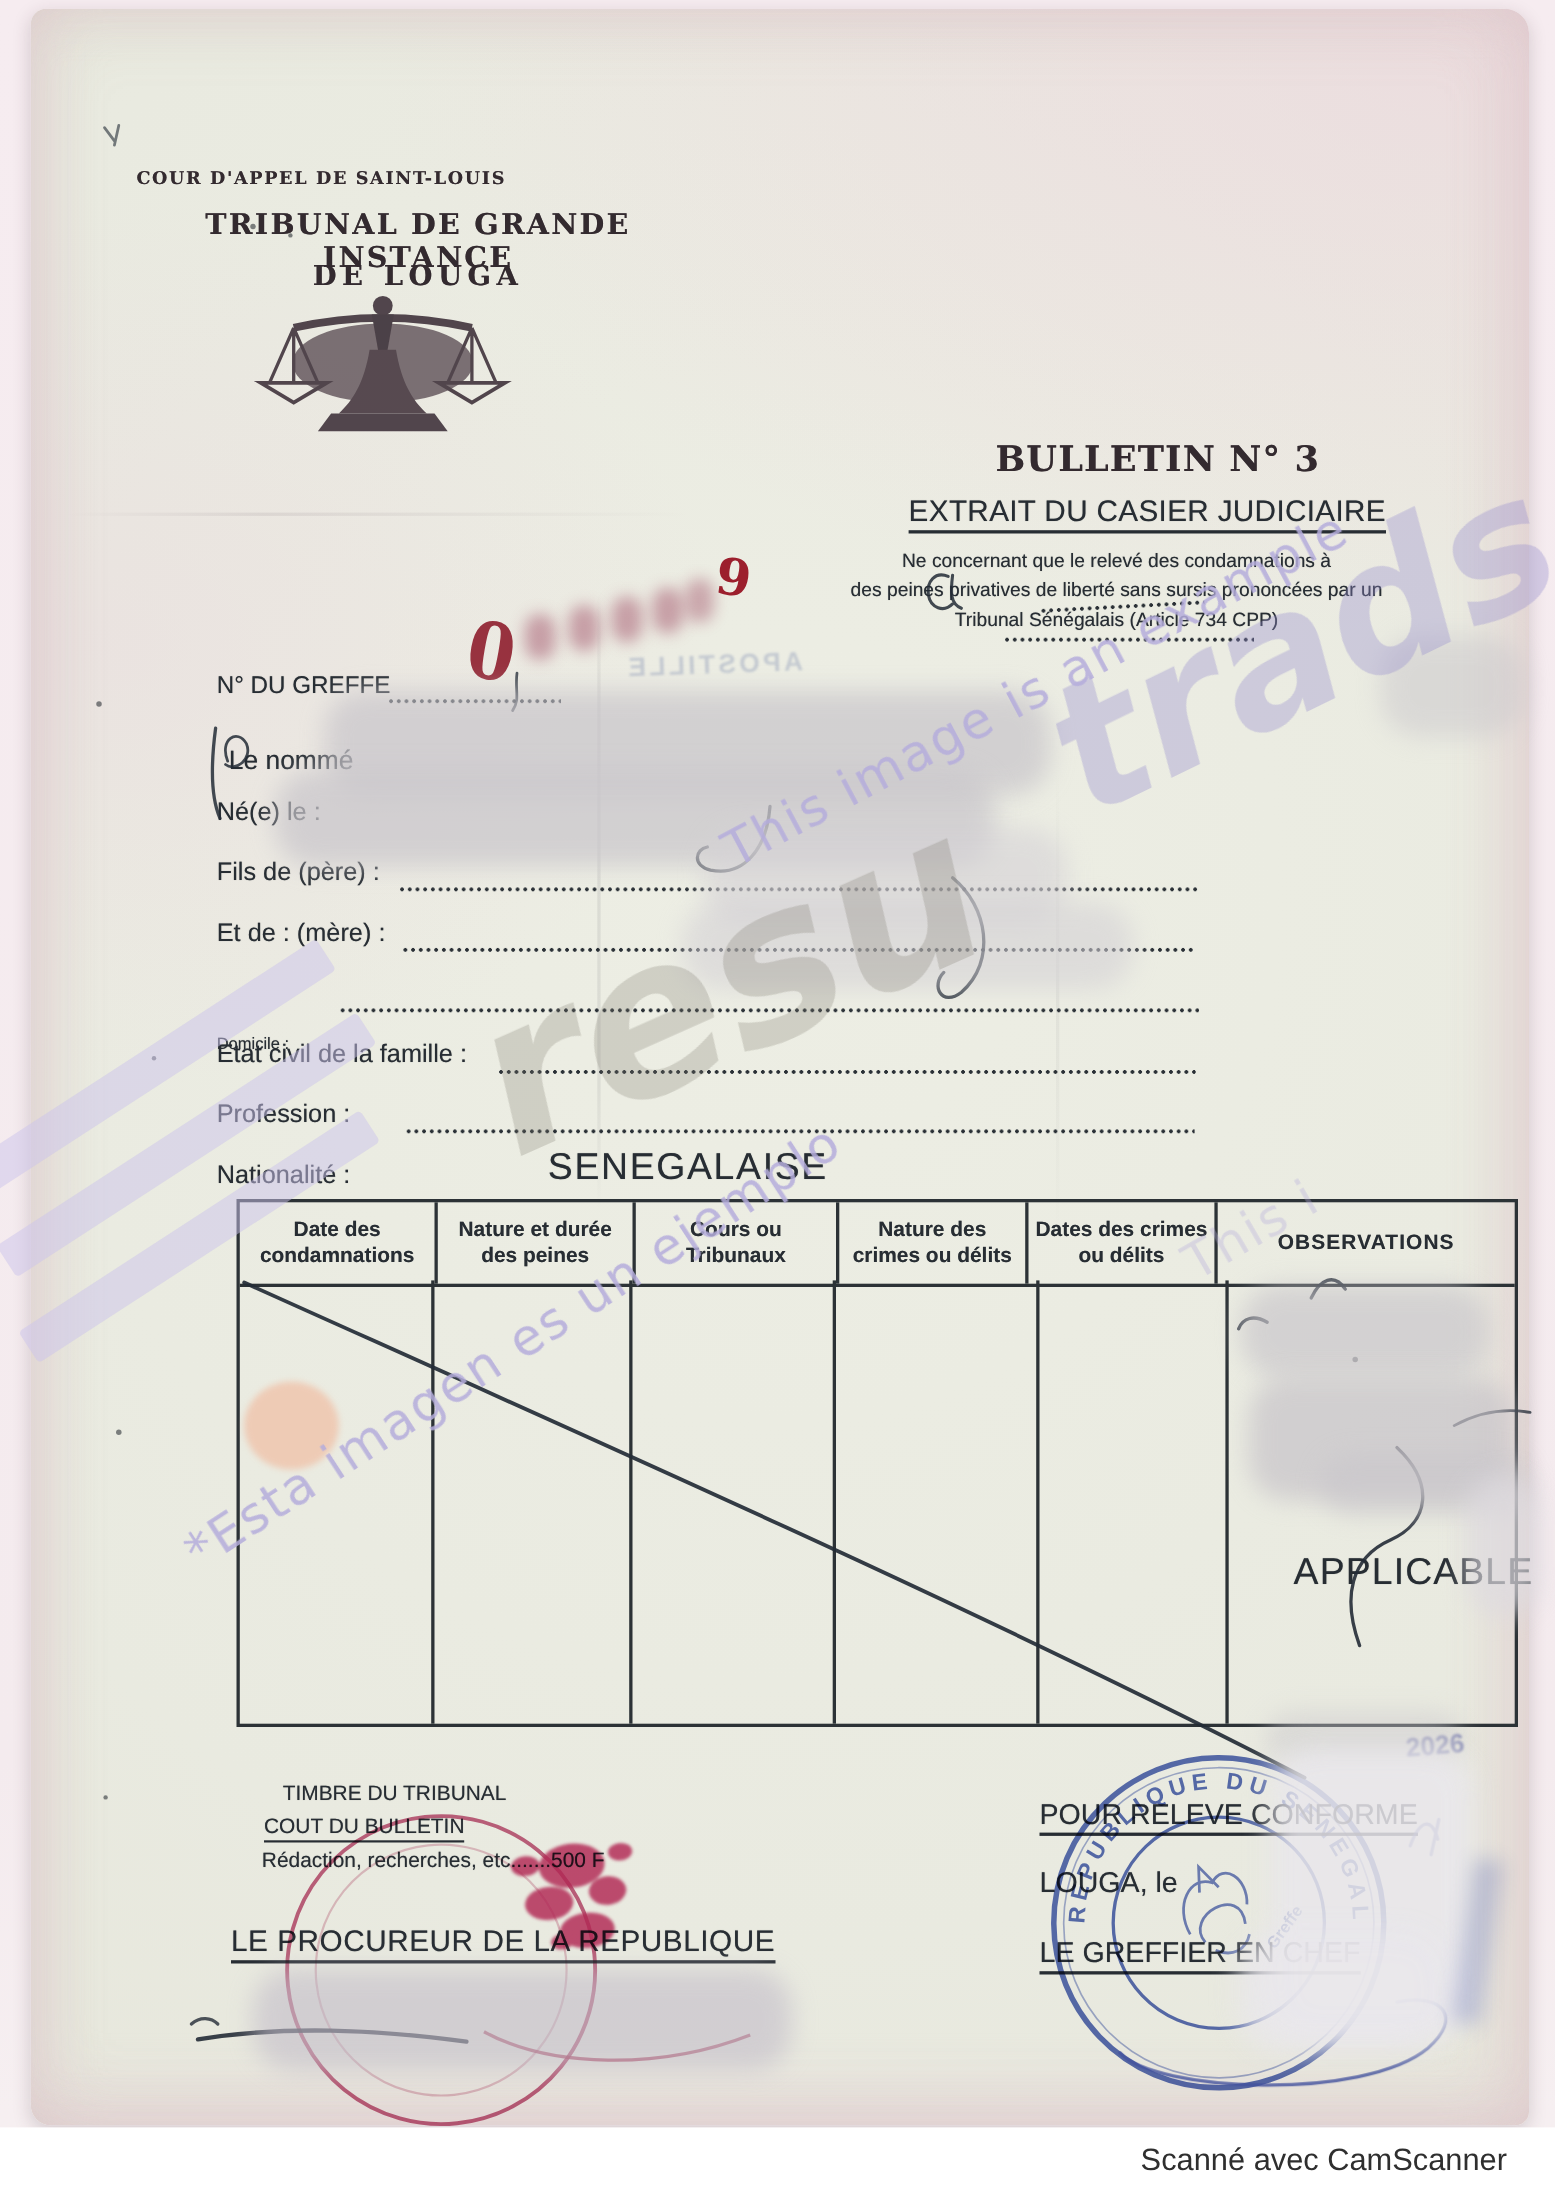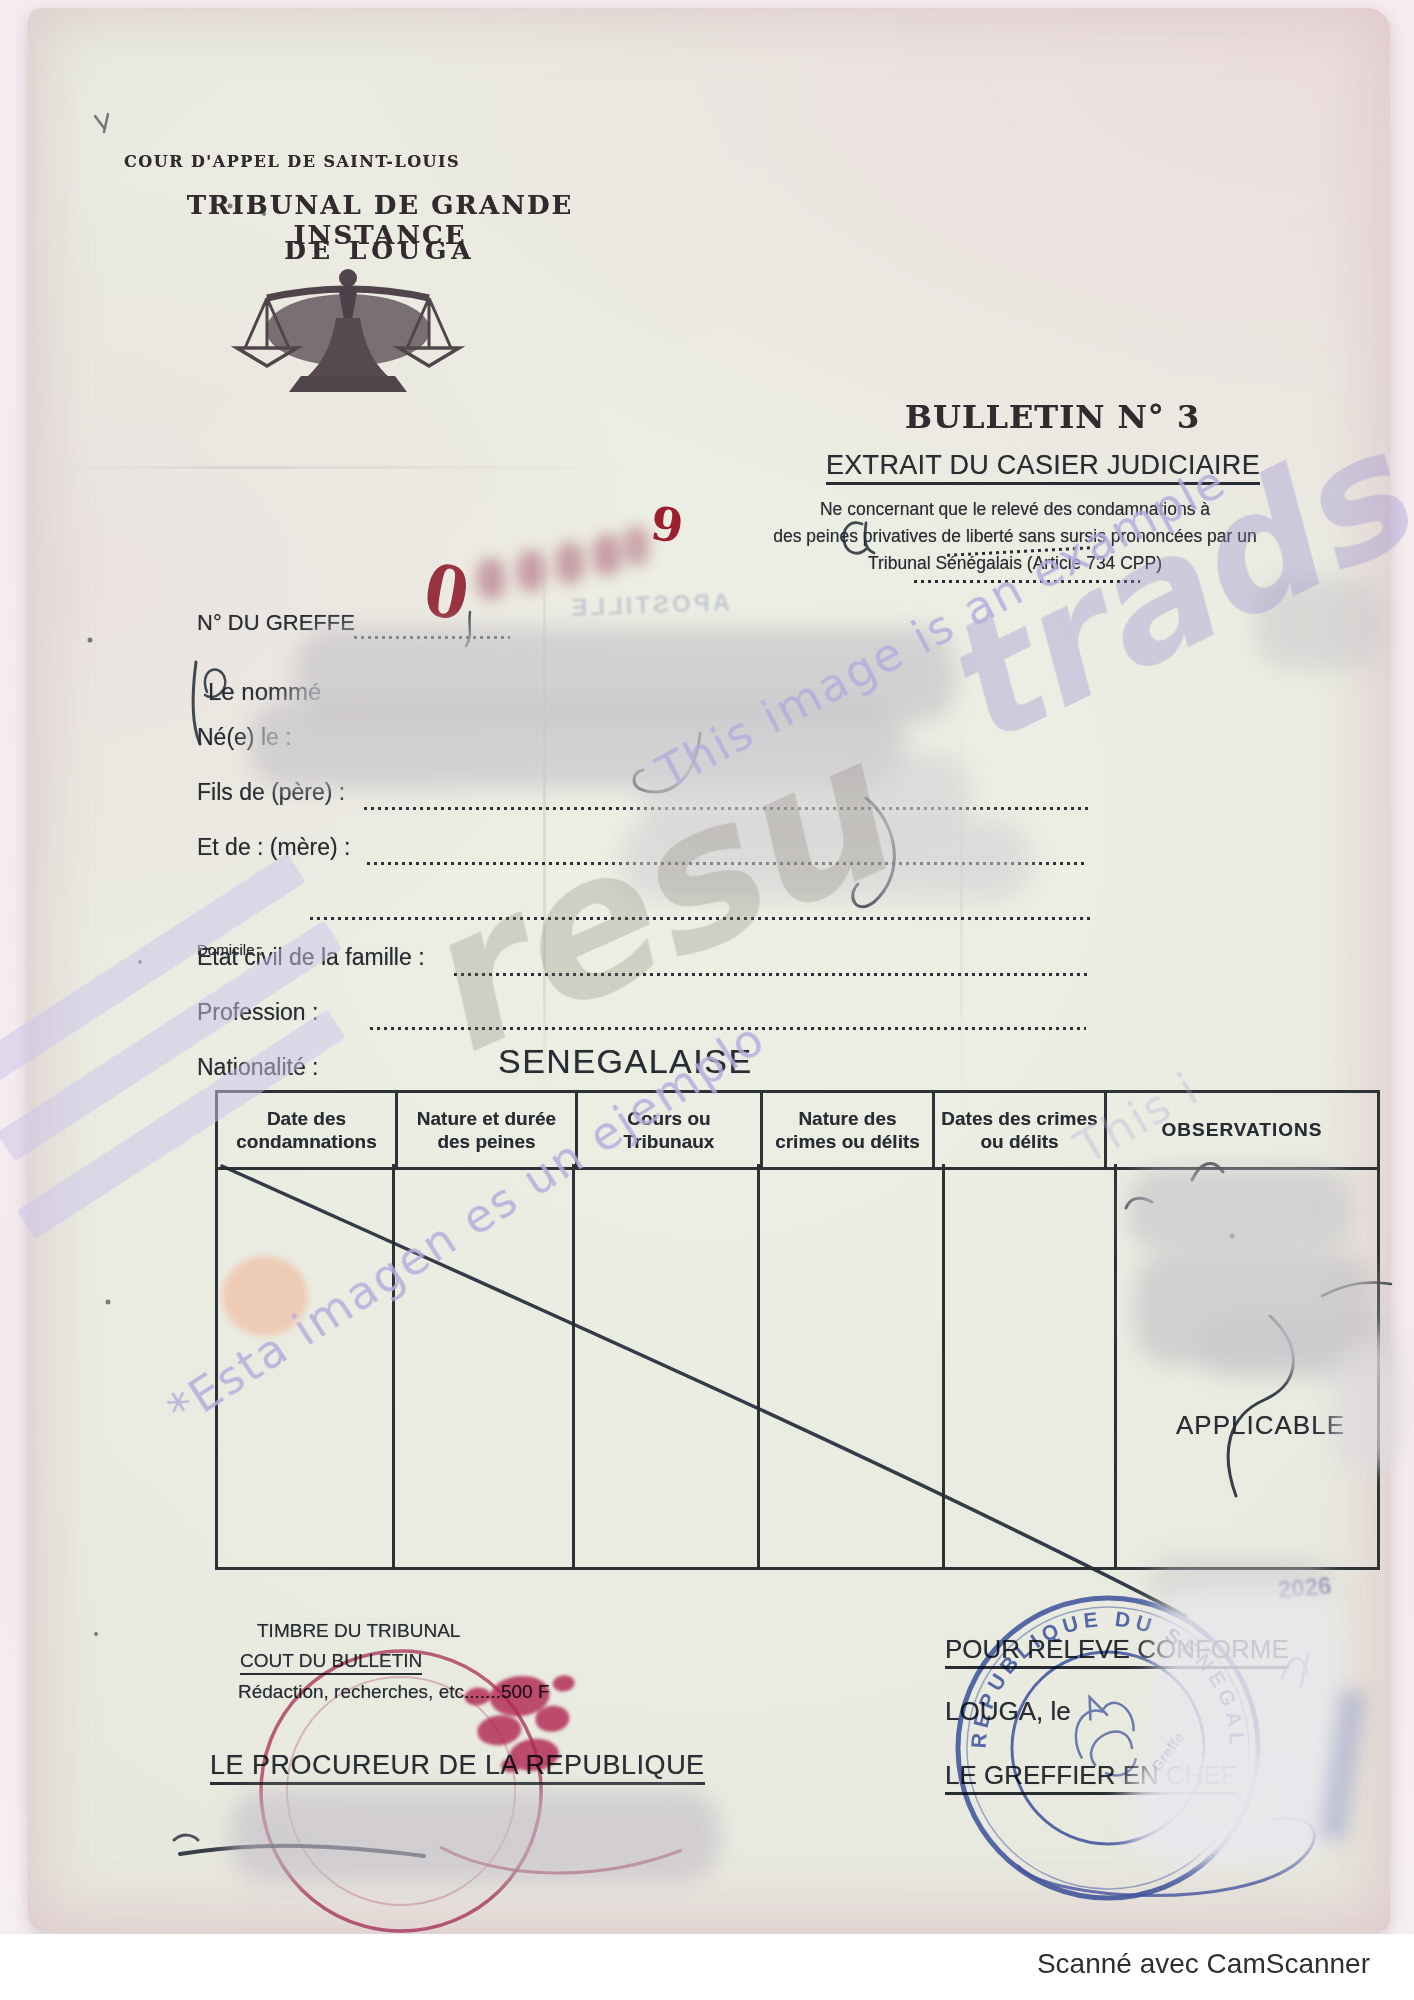--- a/index.html
+++ b/index.html
@@ -114,21 +114,21 @@
       <div class="th" style="width:172px;">Dates des crimes ou délits</div>
       <div class="th" style="flex:1;letter-spacing:1px;">OBSERVATIONS</div>
     </div>
   </div>
   <div class="vline" style="left:392px;top:1164px;height:403px;"></div>
   <div class="vline" style="left:572px;top:1164px;height:403px;"></div>
   <div class="vline" style="left:757px;top:1164px;height:403px;"></div>
   <div class="vline" style="left:942px;top:1164px;height:403px;"></div>
   <div class="vline" style="left:1114px;top:1164px;height:403px;"></div>
 
-  <div class="abs ink b" style="left:1176px;top:1410px;font-size:26px;letter-spacing:1px;">APPLICABLE</div>
+  <div class="abs ink b" style="left:1176px;top:1410px;font-size:34px;letter-spacing:1px;">APPLICABLE</div>
 
   <div class="abs" style="left:1278px;top:1574px;font-size:24px;font-weight:700;color:#3f4796;opacity:.6;filter:blur(1px);transform:rotate(-5deg);">2026</div>
 
   <div class="abs ink b" style="left:257px;top:1620px;font-size:19px;">TIMBRE DU TRIBUNAL</div>
   <div class="abs ink b ul" style="left:240px;top:1650px;font-size:19px;border-bottom-width:2.5px;">COUT DU BULLETIN</div>
   <div class="abs ink b" style="left:238px;top:1681px;font-size:19px;">Rédaction, recherches, etc.......500 F</div>
   <div class="abs ink b ul" style="left:198px;top:1750px;font-size:27px;letter-spacing:.5px;border-bottom-width:3px;margin-left:12px;">LE PROCUREUR DE LA REPUBLIQUE</div>
 
   <div class="abs ink b ul" style="left:945px;top:1634px;font-size:26px;border-bottom-width:3px;">POUR RELEVE CONFORME</div>
   <div class="abs ink b" style="left:945px;top:1696px;font-size:26px;">LOUGA, le</div>

